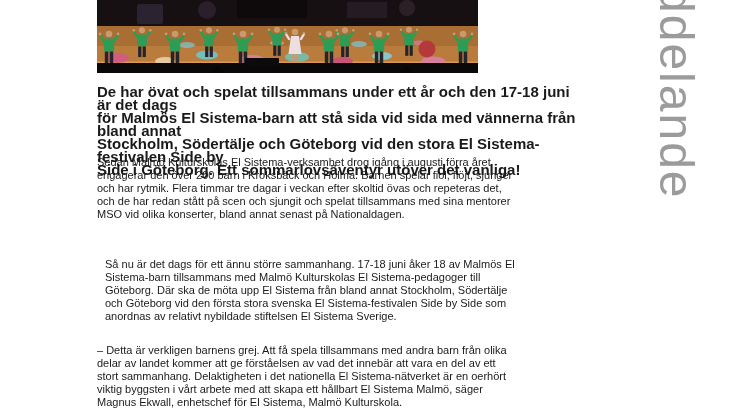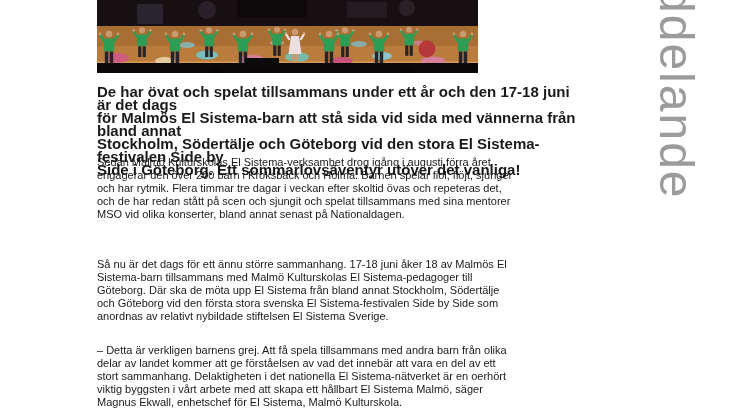--- a/index.html
+++ b/index.html
@@ -28,21 +28,21 @@
     white-space: pre-line;
   }
   .bodypara {
     position: absolute;
     left: 97px; width: 492px;
     font-size: 11px; font-weight: normal; line-height: 13px;
     color: #1a1a1a;
     white-space: pre-line;
   }
   .p1 { top: 156px; }
-  .p2 { top: 258px; }
+  .p2 { top: 258px; margin-left: 8px; }
   .p3 { top: 344px; }
   .section-heading {
     position: absolute;
     left: 97px; top: 243px; width: 492px;
     font-size: 11px; font-weight: bold; line-height: 13px;
     color: #1a1a1a;
   }
 
   .vlabel {
     position: absolute;

